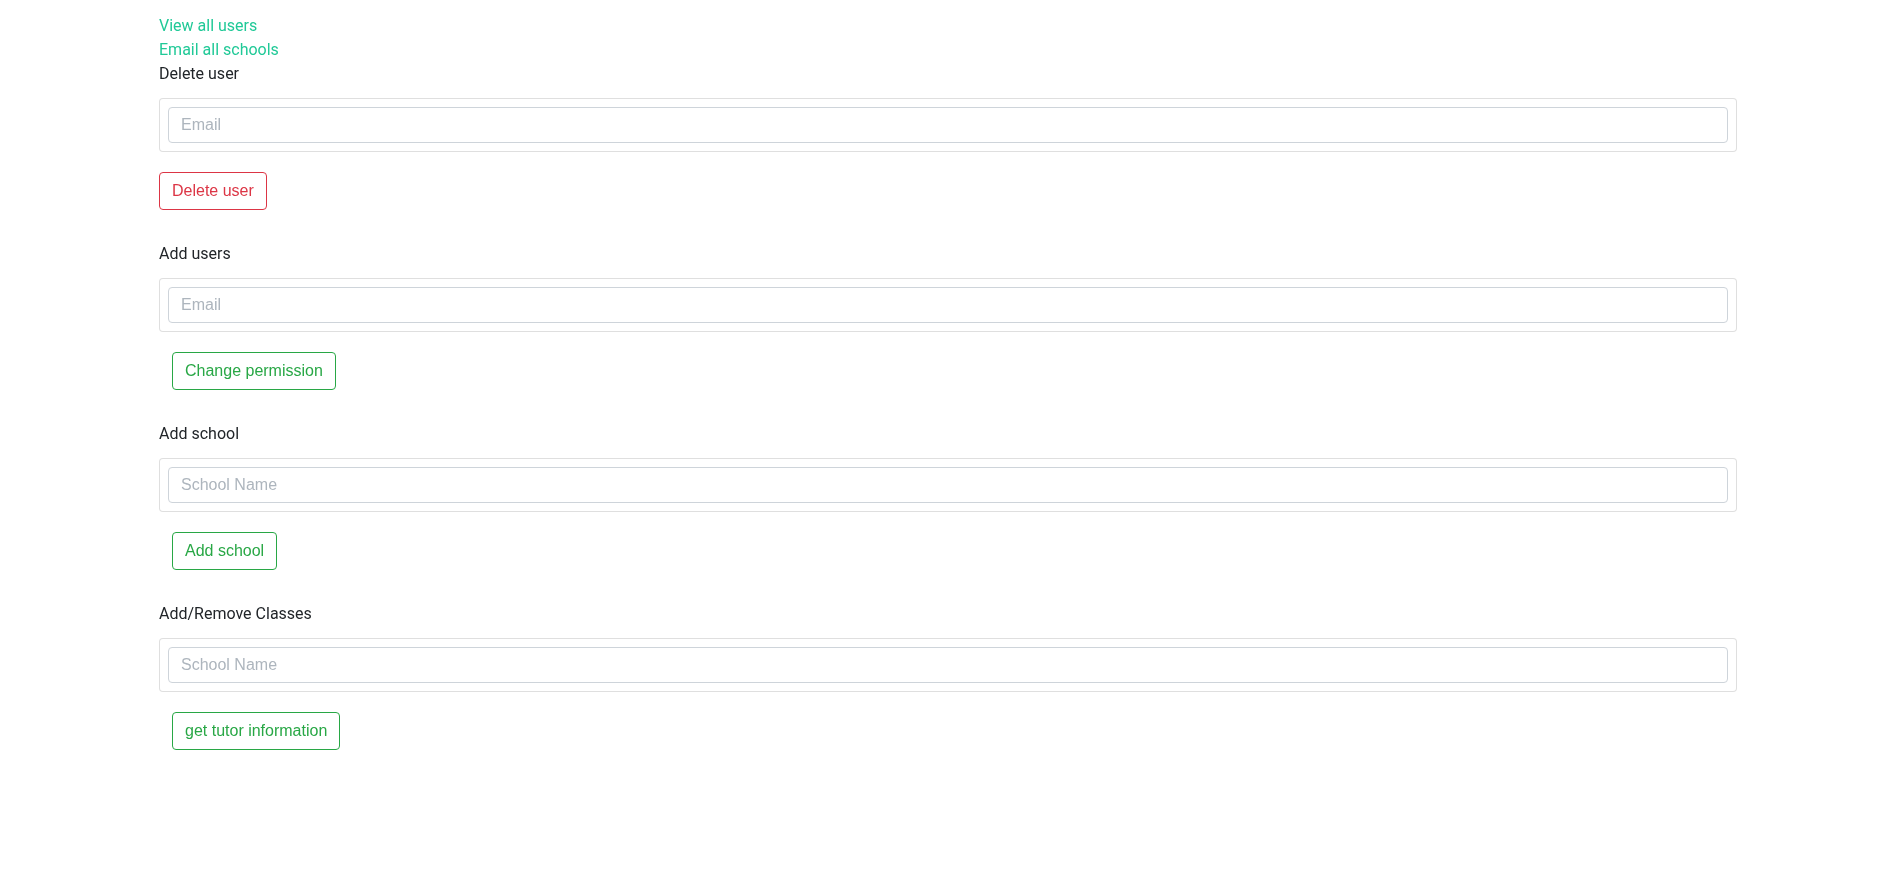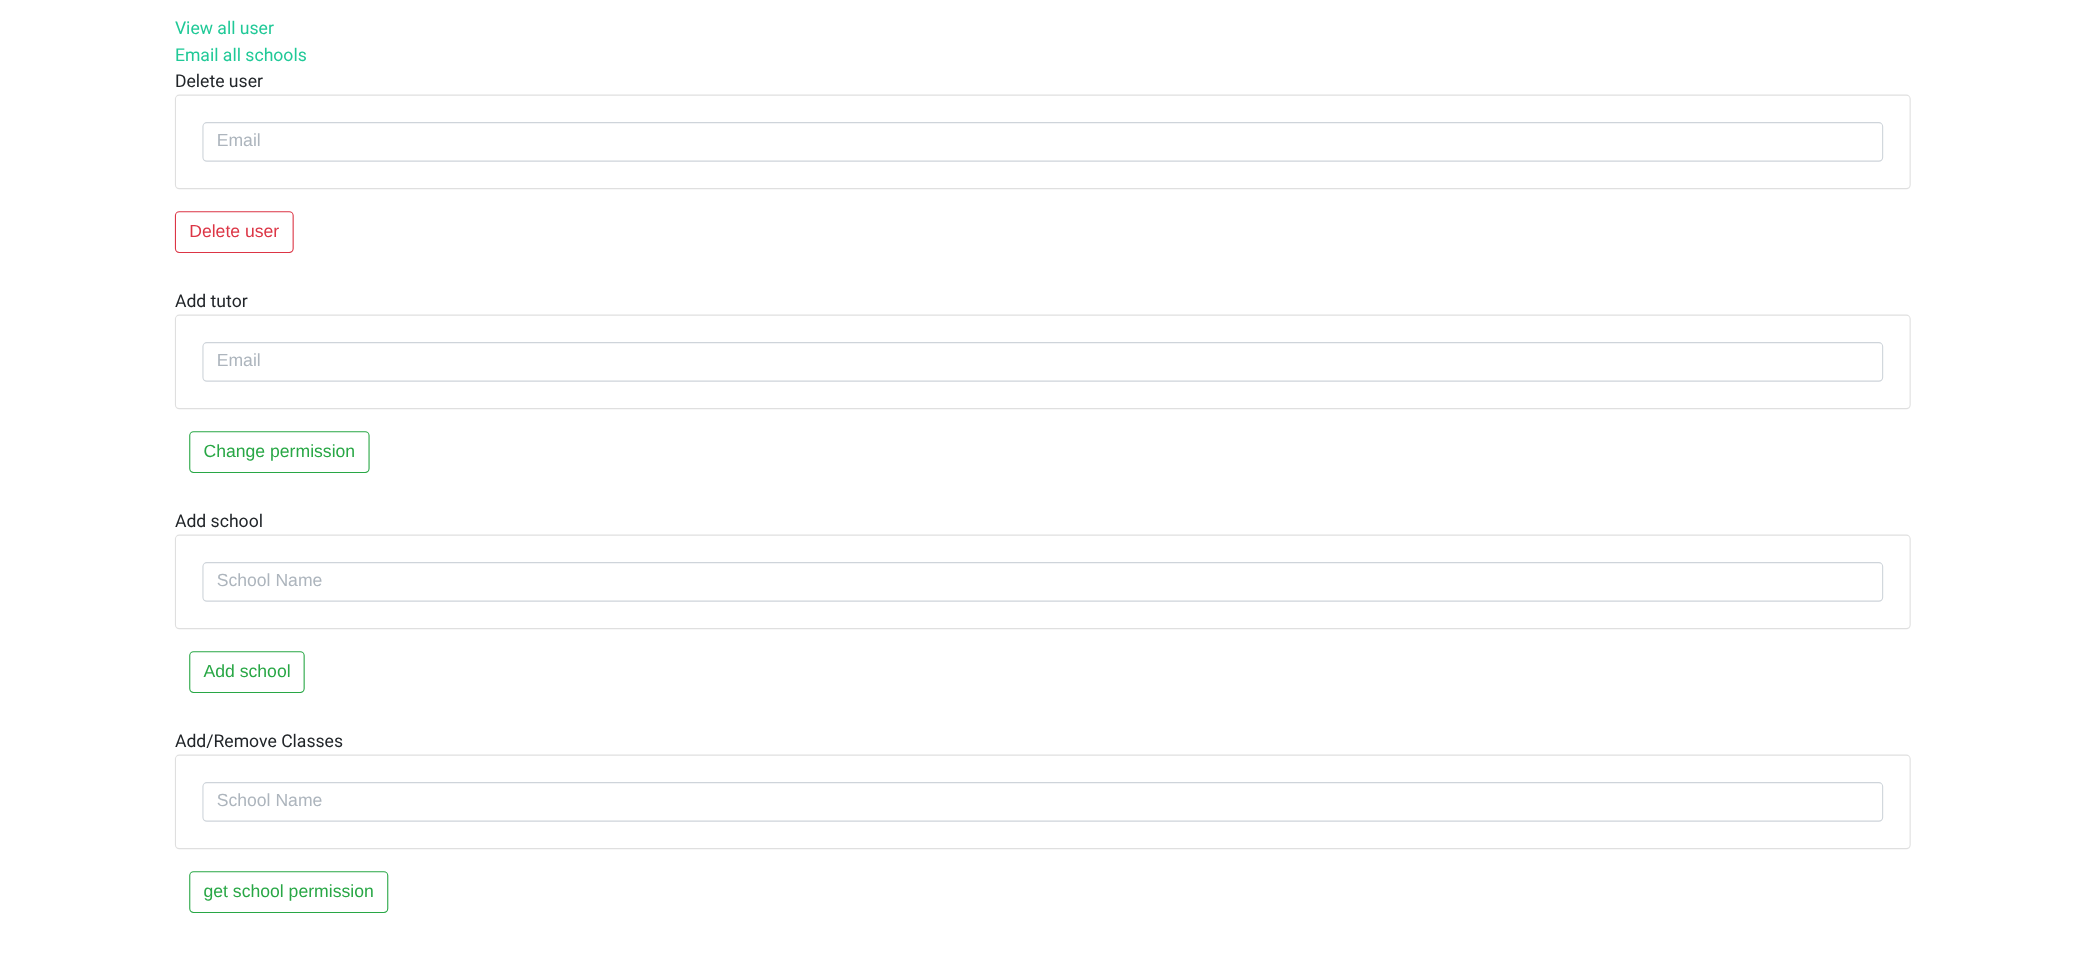--- a/index.html
+++ b/index.html
@@ -26,22 +26,22 @@
     }
     .section-label {
       color: #212529;
       font-size: 16px;
       line-height: 1.5;
       margin-top: 0;
     }
     .card {
       border: 1px solid rgba(0, 0, 0, 0.125);
       border-radius: 4px;
-      padding: 24px;
-      margin-top: 0;
+      padding: 8px;
+      margin-top: 12px;
       margin-bottom: 20px;
       background: #fff;
     }
     .form-control {
       width: 100%;
       padding: 6px 12px;
       font-size: 16px;
       line-height: 1.5;
       color: #495057;
       background: #fff;
@@ -76,41 +76,41 @@
       color: #28a745;
       border-color: #28a745;
       margin-left: 13px;
     }
   </style>
 </head>
 <body>
 
 
 
-<a class="link">View all user</a>
+<a class="link">View all users</a>
 <a class="link">Email all schools</a>
 
 <div class="section-label">Delete user</div>
 <div class="card">
   <input type="text" class="form-control" placeholder="Email" style="">
 </div>
 <button class="btn btn-outline-danger">Delete user</button>
 
-<div class="section-label">Add tutor</div>
+<div class="section-label">Add users</div>
 <div class="card">
   <input type="text" class="form-control" placeholder="Email" style="">
 </div>
 <button class="btn btn-outline-success">Change permission</button>
 
 <div class="section-label">Add school</div>
 <div class="card">
   <input type="text" class="form-control" placeholder="School Name" style="">
 </div>
 <button class="btn btn-outline-success">Add school</button>
 
 <div class="section-label">Add/Remove Classes</div>
 <div class="card">
   <input type="text" class="form-control" placeholder="School Name" style="">
 </div>
-<button class="btn btn-outline-success">get school permission</button>
+<button class="btn btn-outline-success">get tutor information</button>
 
 
 
 
 </body></html>

